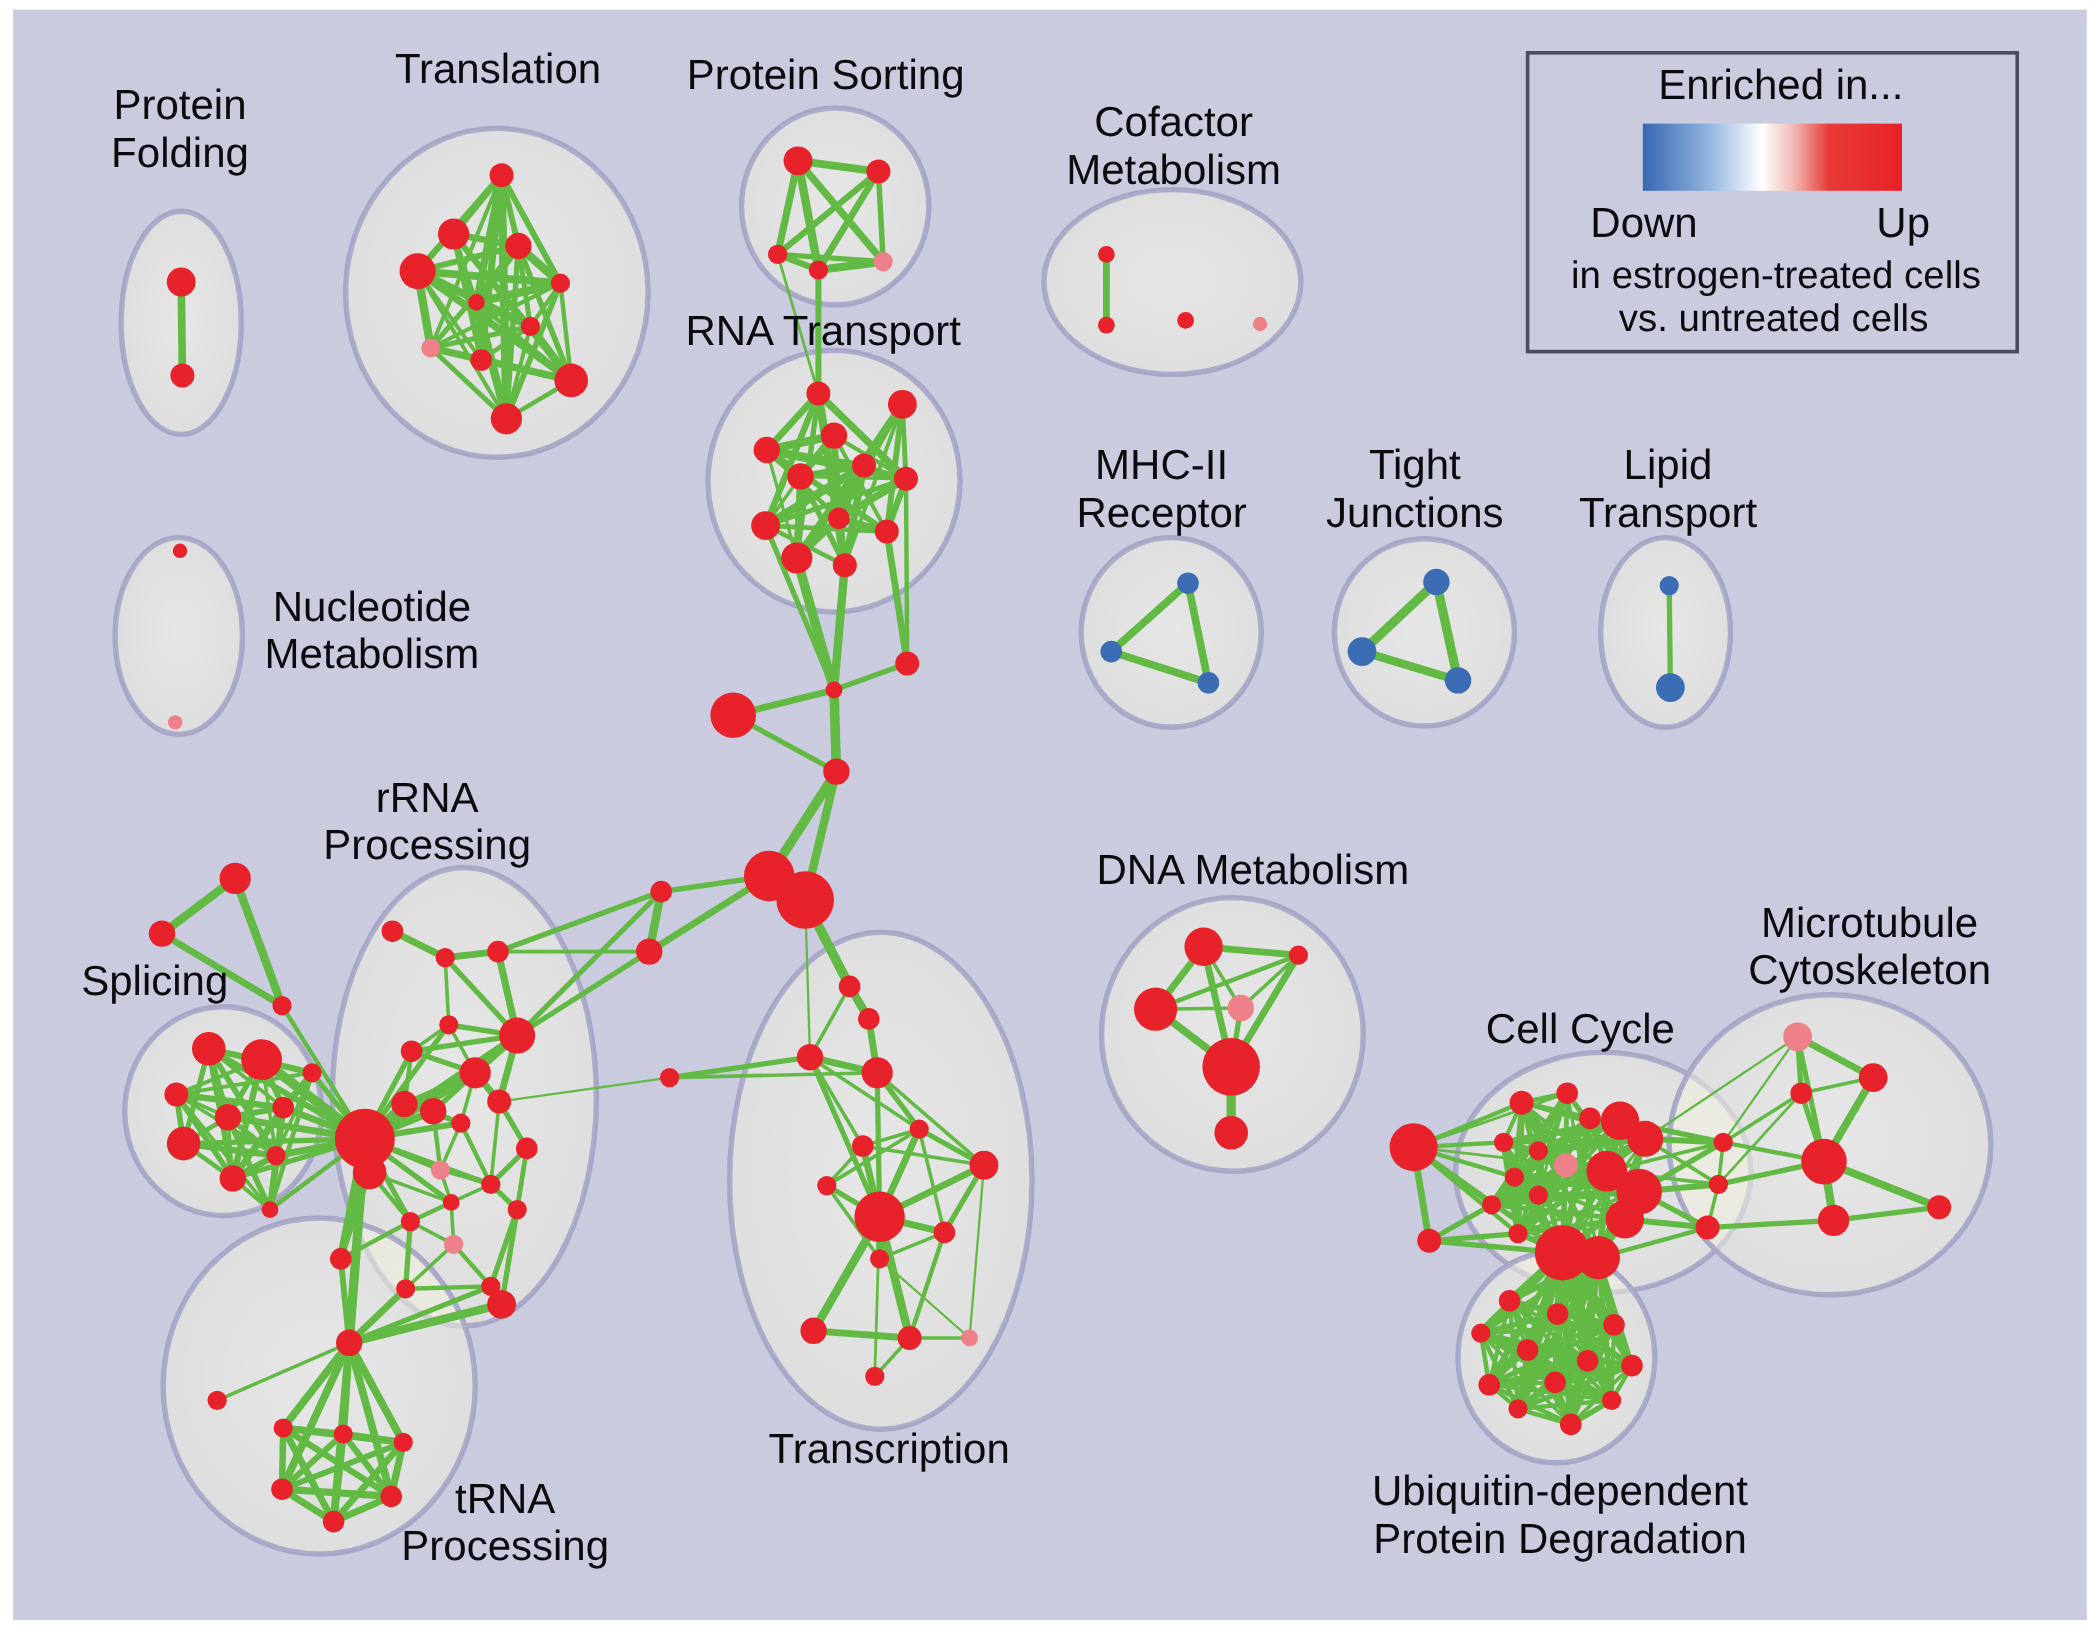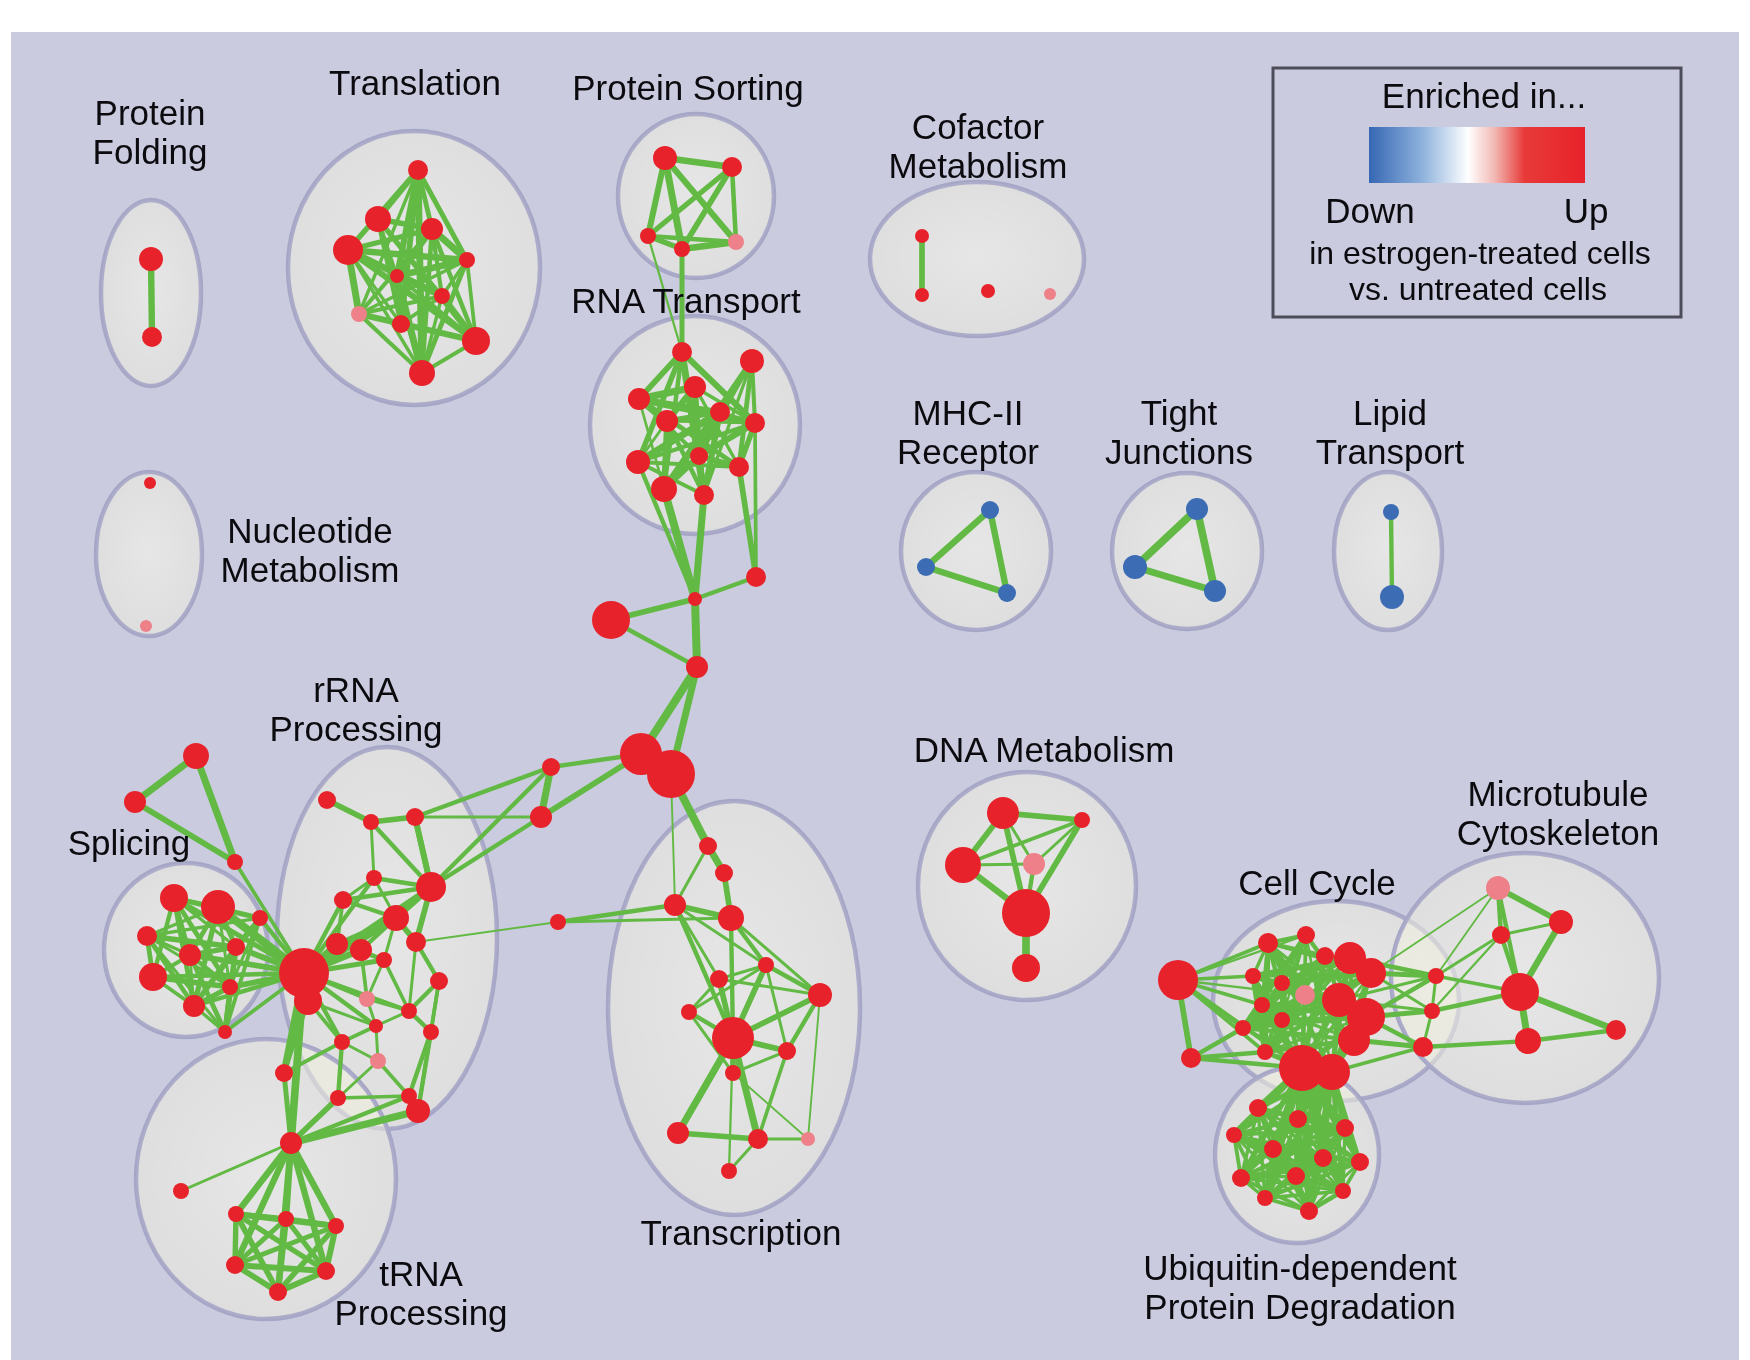--- a/index.html
+++ b/index.html
@@ -1,21 +1,21 @@
 <!DOCTYPE html>
 <html><head>
 <meta charset="utf-8">
 <style>
   html,body{margin:0;padding:0;}
   body{
     width:1750px;height:1360px;overflow:hidden;
     background:#ffffff;
     font-family:"Liberation Sans",sans-serif;
   }
-  #stage{position:relative;width:1750px;height:1163px;margin-top:24px;}
+  #stage{position:relative;width:1750px;height:1163px;}
   #net{position:absolute;left:0;top:0;}
 </style>
 </head>
 <body>
 
 <div id="stage">
   <svg id="net" width="1750" height="1360" viewBox="0 0 1750 1360" xmlns="http://www.w3.org/2000/svg">
       <defs>
         <linearGradient id="enrichGrad" x1="0%" y1="0%" x2="100%" y2="0%">
           <stop offset="0%" stop-color="#3667b3"></stop>

